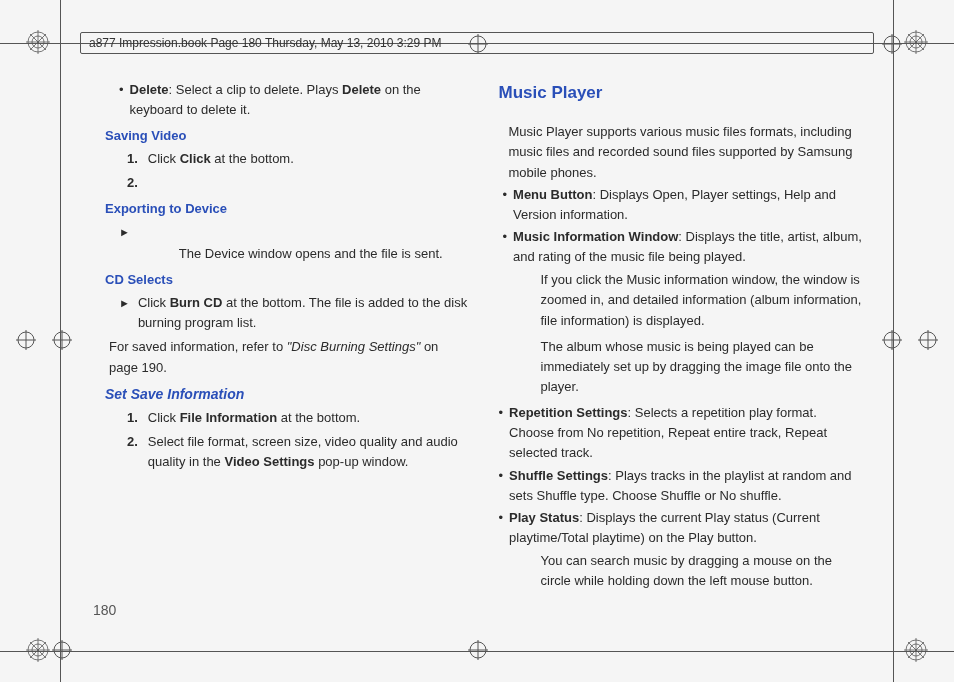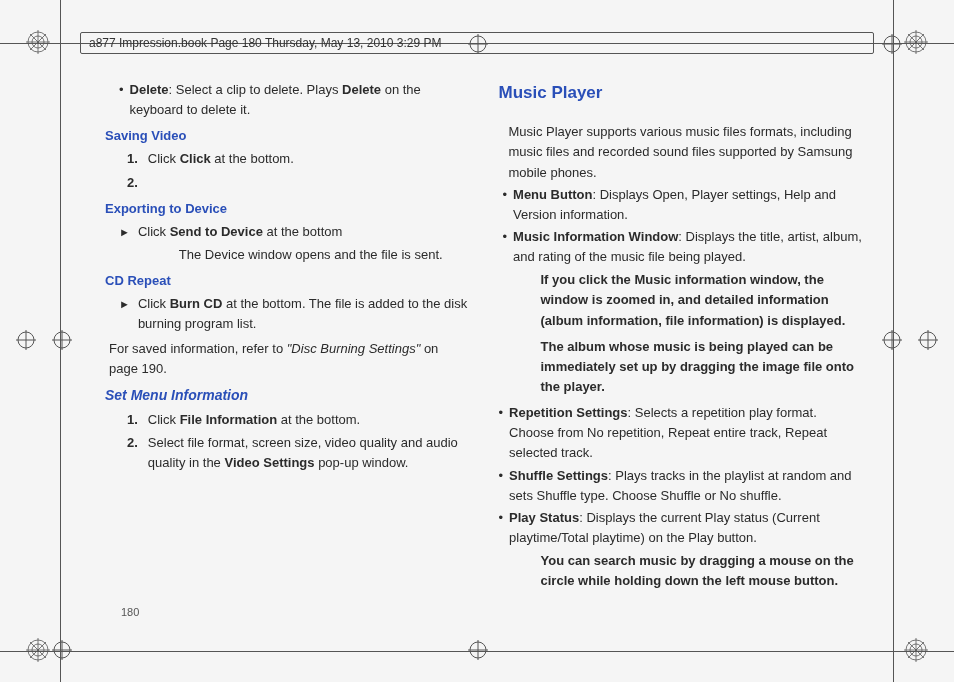--- a/index.html
+++ b/index.html
@@ -62,27 +62,27 @@
   .bullet-row { display: flex; gap: 6px; padding-left: 14px; }
   .bullet-dot { flex: 0 0 auto; }
   .sub-head-blue { color: #2a4fb8; font-weight: bold; font-size: 13px; margin-top: 6px; margin-bottom: 2px; }
   .sub-head-blue-italic { color: #2a4fb8; font-weight: bold; font-style: italic; font-size: 14px; margin-top: 6px; margin-bottom: 2px; }
   .section-head { color: #2a4fb8; font-weight: bold; font-size: 17px; margin-bottom: 16px; }
   .num-row { display: flex; gap: 10px; padding-left: 22px; margin-top: 3px; }
   .num-lbl { font-weight: bold; flex: 0 0 auto; }
   .arrow-row { display: flex; gap: 8px; padding-left: 14px; margin-top: 3px; }
   .arrow-glyph { flex: 0 0 auto; font-size: 11px; padding-top: 2px; }
   .indent-block { padding-left: 46px; margin-top: 3px; text-align: center; }
-  .indent-block2 { padding-left: 42px; margin-top: 3px; font-weight: bold; }
+  .indent-block2 { padding-left: 42px; margin-top: 3px; }
   .para { margin-top: 4px; padding-left: 4px; }
   .page-num {
     position: absolute;
     bottom: 64px;
-    left: 121px;
-    font-size: 11px;
+    left: 93px;
+    font-size: 14px;
     color: #555;
   }
   b { font-weight: bold; }
   .italic { font-style: italic; }
 </style>
 </head>
 <body>
 
 <div class="page-wrap">
 
@@ -219,36 +219,35 @@
         <span><span>Click </span><b>Click</b><span> at the bottom.</span></span>
       </div>
       <div class="num-row">
         <span class="num-lbl">2.</span>
       </div>
 
       <div class="sub-head-blue">Exporting to Device</div>
 
       <div class="arrow-row">
         <span class="arrow-glyph">►</span>
-        <span><span>Click </span><b>Send to Device</b><span> at the bottom</span></span>
       </div>
       <div class="indent-block">The Device window opens and the file is sent.</div>
 
-      <div class="sub-head-blue">CD Repeat</div>
+      <div class="sub-head-blue">CD Selects</div>
 
       <div class="arrow-row">
         <span class="arrow-glyph">►</span>
         <span><span>Click </span><b>Burn CD</b><span> at the bottom. The file is added to the disk burning program list.</span></span>
       </div>
 
       <div class="para">
         <span>For saved information, refer to </span><span class="italic">"Disc Burning Settings" </span><span> on page 190.</span>
       </div>
 
-      <div class="sub-head-blue-italic">Set Menu Information</div>
+      <div class="sub-head-blue-italic">Set Save Information</div>
 
       <div class="num-row">
         <span class="num-lbl">1.</span>
         <span><span>Click </span><b>File Information</b><span> at the bottom.</span></span>
       </div>
       <div class="num-row">
         <span class="num-lbl">2.</span>
         <span><span>Select file format, screen size, video quality and audio quality in the </span><b>Video Settings</b><span> pop-up window.</span></span>
       </div>
 

